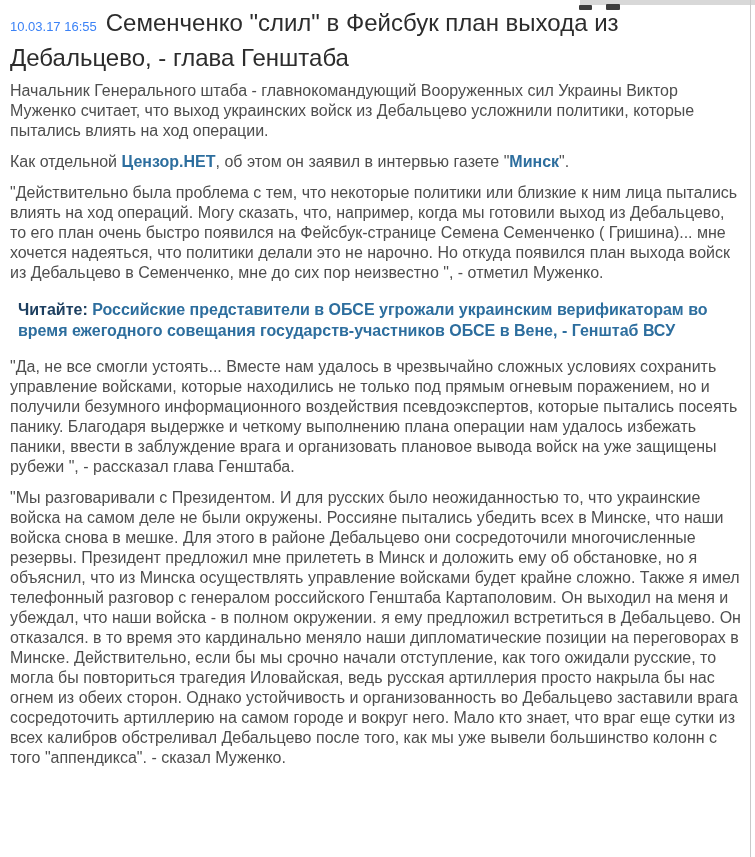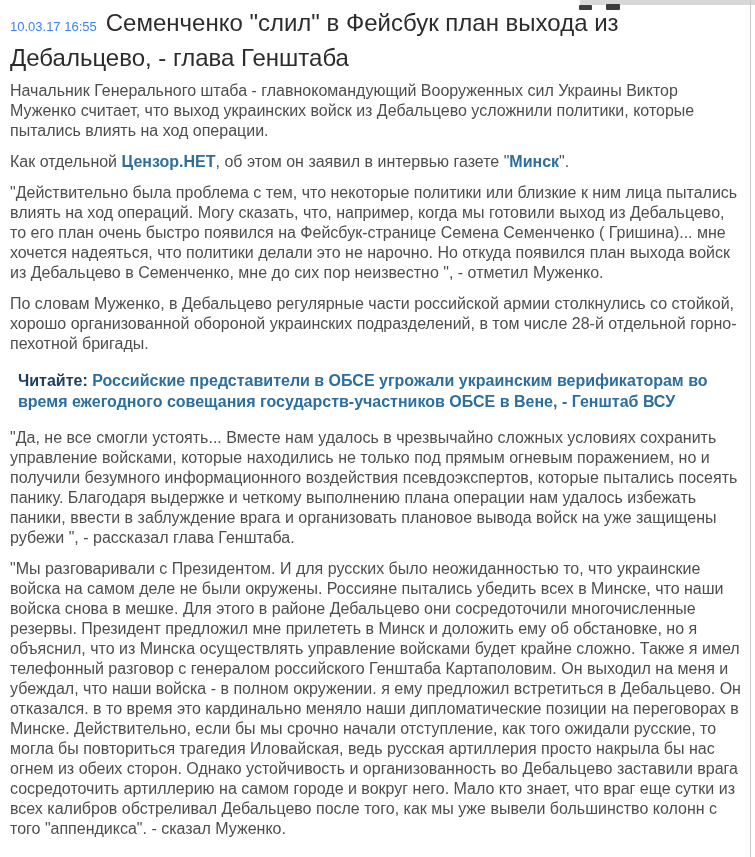--- a/index.html
+++ b/index.html
@@ -82,21 +82,20 @@
 <div class="content">
 
   <h1><span class="ts">10.03.17 16:55</span><span>Семенченко "слил" в Фейсбук план выхода из Дебальцево, - глава Генштаба</span></h1>
 
   <p>Начальник Генерального штаба - главнокомандующий Вооруженных сил Украины Виктор Муженко считает, что выход украинских войск из Дебальцево усложнили политики, которые пытались влиять на ход операции.</p>
 
   <p><span>Как отдельной </span><a class="lnk">Цензор.НЕТ</a><span>, об этом он заявил в интервью газете "</span><a class="lnk">Минск</a><span>".</span></p>
 
   <p>"Действительно была проблема с тем, что некоторые политики или близкие к ним лица пытались влиять на ход операций. Могу сказать, что, например, когда мы готовили выход из Дебальцево, то его план очень быстро появился на Фейсбук-странице Семена Семенченко ( Гришина)... мне хочется надеяться, что политики делали это не нарочно. Но откуда появился план выхода войск из Дебальцево в Семенченко, мне до сих пор неизвестно ", - отметил Муженко.</p>
 
-  <p>По словам Муженко, в Дебальцево регулярные части российской армии столкнулись со стойкой, хорошо организованной обороной украинских подразделений, в том числе 28-й отдельной горно-пехотной бригады.</p>
 
   <p class="readmore">
     <span class="readmore-label">Читайте:</span>
     <a class="readmore-link">Российские представители в ОБСЕ угрожали украинским верификаторам во время ежегодного совещания государств-участников ОБСЕ в Вене, - Генштаб ВСУ</a>
   </p>
 
   <p>"Да, не все смогли устоять... Вместе нам удалось в чрезвычайно сложных условиях сохранить управление войсками, которые находились не только под прямым огневым поражением, но и получили безумного информационного воздействия псевдоэкспертов, которые пытались посеять панику. Благодаря выдержке и четкому выполнению плана операции нам удалось избежать паники, ввести в заблуждение врага и организовать плановое вывода войск на уже защищены рубежи ", - рассказал глава Генштаба.</p>
 
 
   <p>"Мы разговаривали с Президентом. И для русских было неожиданностью то, что украинские войска на самом деле не были окружены. Россияне пытались убедить всех в Минске, что наши войска снова в мешке. Для этого в районе Дебальцево они сосредоточили многочисленные резервы. Президент предложил мне прилететь в Минск и доложить ему об обстановке, но я объяснил, что из Минска осуществлять управление войсками будет крайне сложно. Также я имел телефонный разговор с генералом российского Генштаба Картаполовим. Он выходил на меня и убеждал, что наши войска - в полном окружении. я ему предложил встретиться в Дебальцево. Он отказался. в то время это кардинально меняло наши дипломатические позиции на переговорах в Минске. Действительно, если бы мы срочно начали отступление, как того ожидали русские, то могла бы повториться трагедия Иловайская, ведь русская артиллерия просто накрыла бы нас огнем из обеих сторон. Однако устойчивость и организованность во Дебальцево заставили врага сосредоточить артиллерию на самом городе и вокруг него. Мало кто знает, что враг еще сутки из всех калибров обстреливал Дебальцево после того, как мы уже вывели большинство колонн с того "аппендикса". - сказал Муженко.</p>

